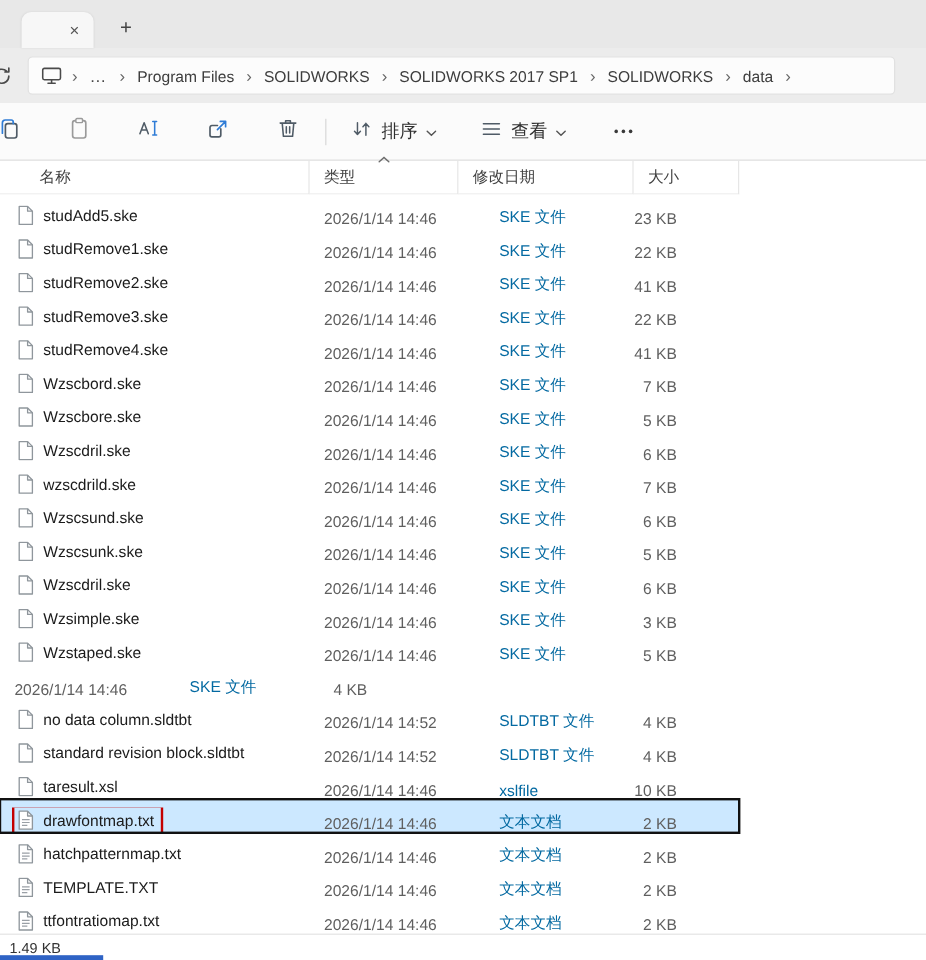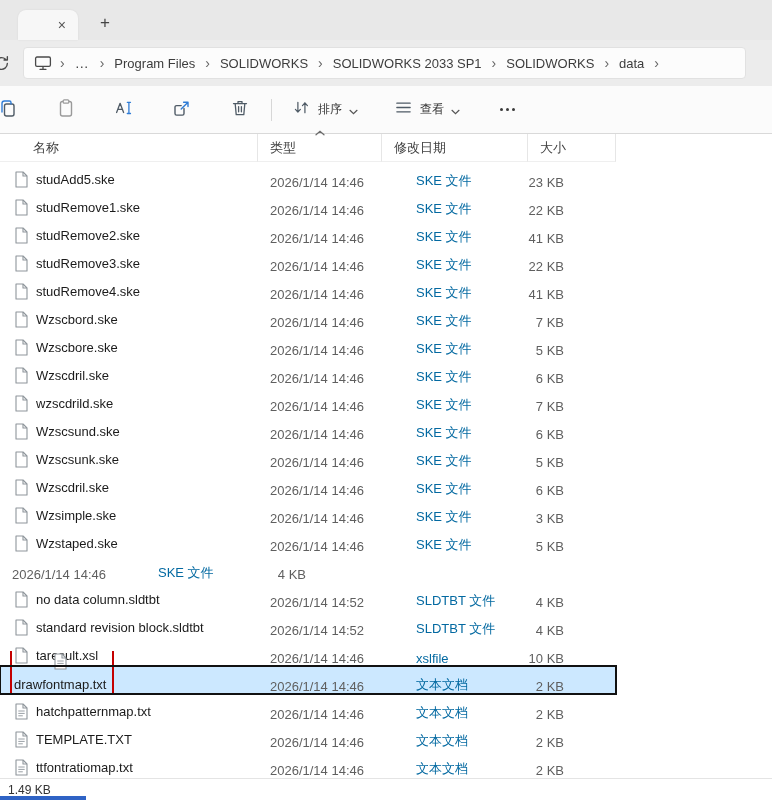--- a/index.html
+++ b/index.html
@@ -27,21 +27,21 @@
 
   
   .toolbar { height:48px; background:#fbfbfb; border-bottom:1px solid #d9d9d9;
     display:flex; align-items:center; }
   .tool-btn { width:44px; height:34px; display:flex; align-items:center; justify-content:center;
     border-radius:4px; flex:none; }
   .tool-btn.cut-left { margin-left:-14px; }
   .tsep { width:1px; height:22px; background:#d7d7d7; margin:0 9px; flex:none; }
   .tool-btn-label { height:34px; display:flex; align-items:center; gap:7px; padding:0 11px;
     border-radius:4px; flex:none; }
-  .tool-btn-label .lbl { font-size:12px; color:#2f2f2f; white-space:nowrap; }
+  .tool-btn-label .lbl { font-size:15px; color:#2f2f2f; white-space:nowrap; }
   .more-dots { display:flex; gap:3px; }
   .more-dots i { width:3px; height:3px; border-radius:50%; background:#3a3a3a; display:block; }
   .tool-gap { width:14px; flex:none; }
 
   
   .header-row { height:28px; display:flex; align-items:stretch; background:#fff; position:relative; }
   .hcell { display:flex; align-items:center; font-size:13px; color:#404040;
     border-right:1px solid #e6e6e6; border-bottom:1px solid #efefef; position:relative; }
   .h-name { width:258px; padding-left:33px; }
   .h-date { width:146px; padding-left:12px; }
@@ -58,21 +58,21 @@
   .c-date { width:146px; padding-left:12px; color:#5f5f5f; }
   .c-type { width:124px; padding-left:12px; color:#0369a1; }
   .c-size { width:88px; padding-right:52px; color:#5f5f5f; text-align:right; }
   .fileicon { width:15px; height:17px; display:inline-flex; flex:none; }
   .fileicon svg { display:block; }
   .fileicon .ic-text { display:none; }
   .fileicon.text .ic-text { display:block; }
 
   .row.selected { background: var(--sel-bg, #cce8ff); outline:2px solid var(--ann-black, #111);
     outline-offset:-1px; position:relative; z-index:2; }
-  .row.selected .name-wrap { outline:2px solid var(--ann-red, #c40000); outline-offset:0;flex-direction:column; }
+  .row.selected .name-wrap { outline:2px solid var(--ann-red, #c40000); outline-offset:0; }
 
   
   .statusbar { height:22px; border-top:1px solid #e4e4e4; background:#fff;
     display:flex; align-items:center; padding-left:8px; }
   .status-size { font-size:12px; color:#333; }
   .taskbar-fragment { position:fixed; left:0; bottom:0; width:86px; height:4px;
     background:#2f63c5; }
 </style>
 </head>
 <body>
@@ -99,21 +99,21 @@
         </svg>
     </span>
     <span class="crumb-sep">›</span>
     <span class="crumb-overflow">…</span>
     <span class="crumb-sep">›</span>
     <span id="crumbs" style="display:flex;align-items:center;">
         <span class="crumb">Program Files</span>
         <span class="crumb-sep">›</span>
         <span class="crumb">SOLIDWORKS</span>
         <span class="crumb-sep">›</span>
-        <span class="crumb">SOLIDWORKS 2033 SP1</span>
+        <span class="crumb">SOLIDWORKS 2017 SP1</span>
         <span class="crumb-sep">›</span>
         <span class="crumb">SOLIDWORKS</span>
         <span class="crumb-sep">›</span>
         <span class="crumb">data</span>
         <span class="crumb-sep">›</span>
       </span>
   </div>
 </div>
 
 <div class="toolbar">

